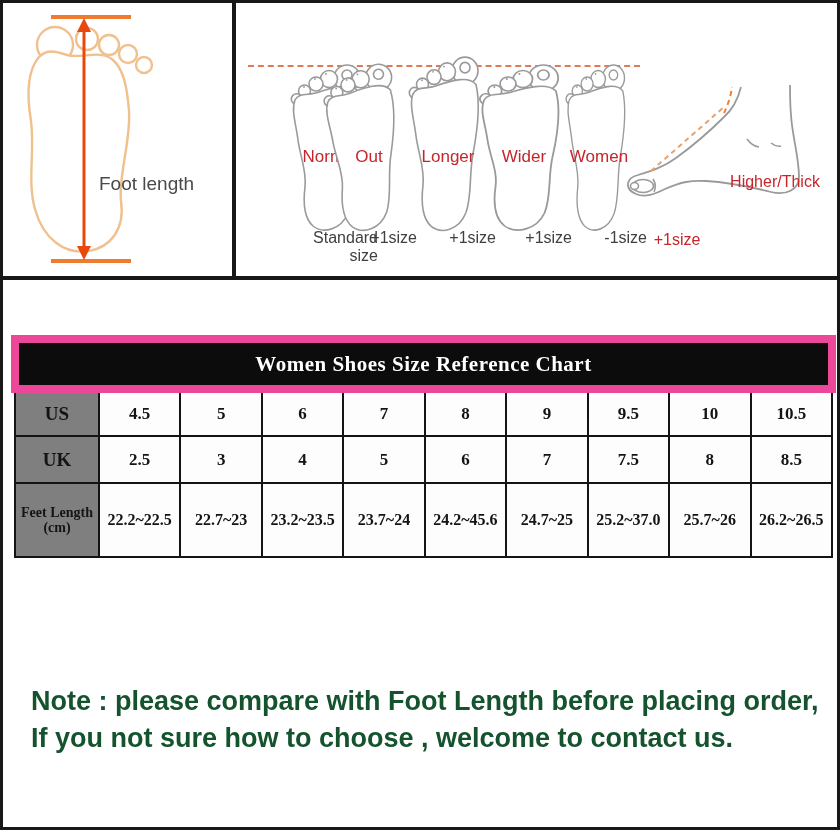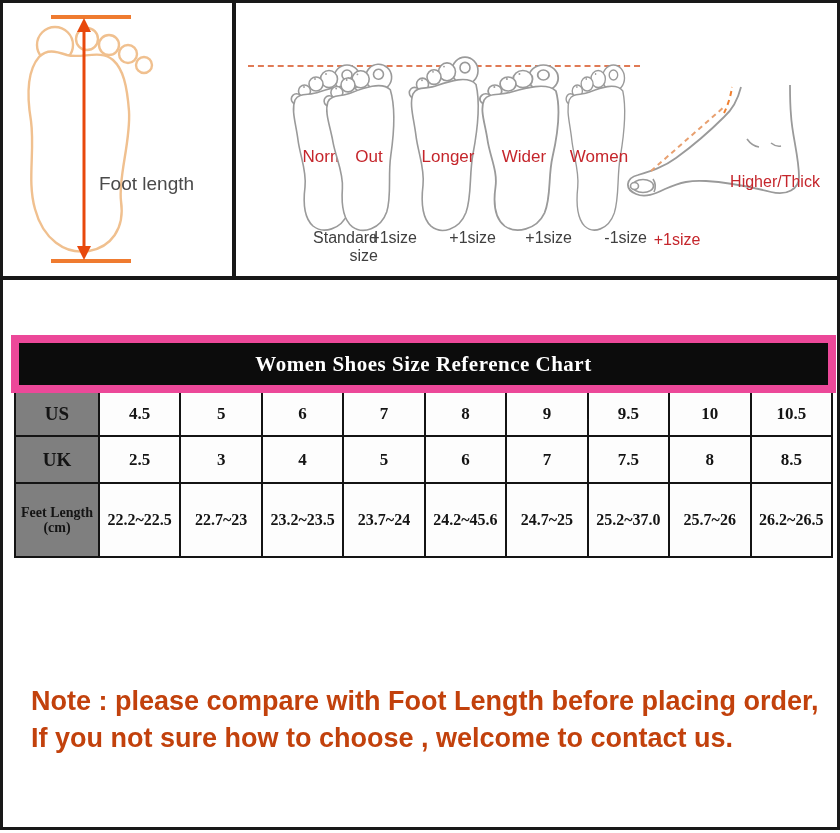--- a/index.html
+++ b/index.html
@@ -35,21 +35,21 @@
   .size-table th,.size-table td{border:2px solid #141414;text-align:center;vertical-align:middle;
               font-weight:bold;color:#141414;padding:0;}
   .title-row th{background:#0c0c0c;color:#fff;font-size:21px;height:42px;letter-spacing:.5px;border:8px solid #ec4899;}
   tr.r{height:47px;} tr.last{height:74px;}
   .rh{background:#7f7f7f;font-size:19px;}
   tr.last .rh{font-size:14px;line-height:15px;}
   td.v{font-size:17px;background:#fdfdfd;}
   tr.last td.v{font-size:16px;font-family:Liberation Serif, serif;}
 
   
-  .note{position:absolute;left:28px;top:680px;color:#c2410c;font-weight:bold;
+  .note{position:absolute;left:28px;top:680px;color:#14532d;font-weight:bold;
         font-size:27px;line-height:37px;white-space:nowrap;}
 
   
   .ln{fill:#ffffff;stroke:#9a9a9a;stroke-width:1.6;}
   .dot{fill:#9a9a9a;stroke:none;}
 </style>
 </head>
 <body>
 
 <svg width="0" height="0" style="position:absolute" aria-hidden="true">

